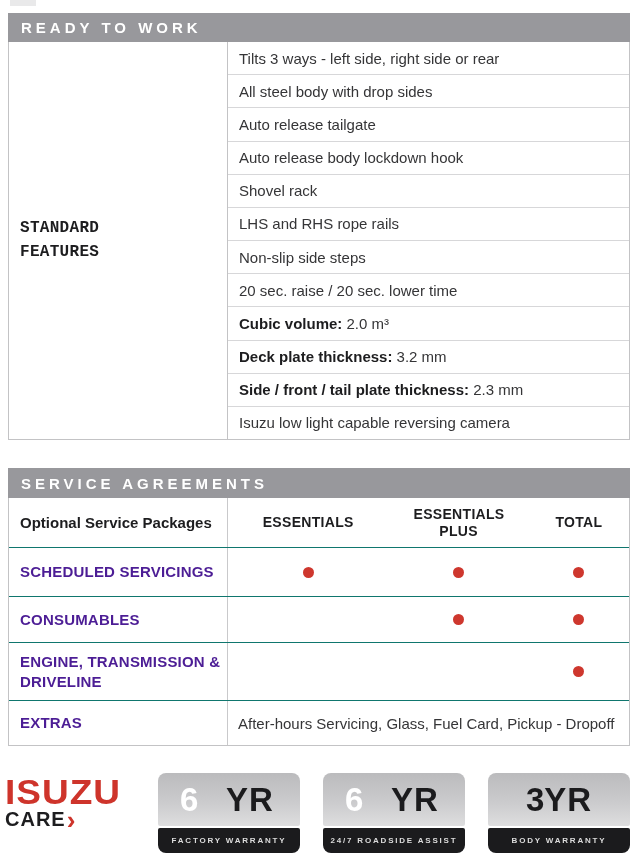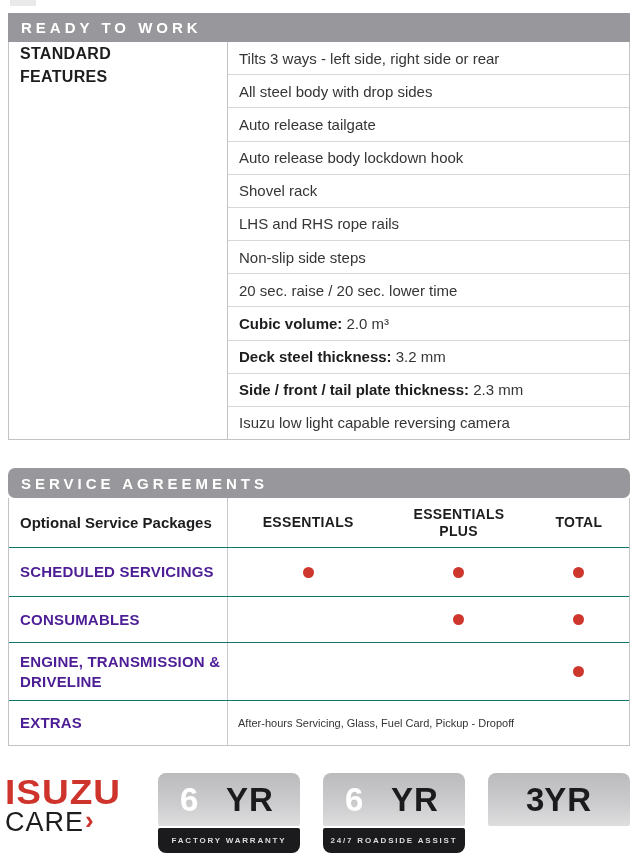--- a/index.html
+++ b/index.html
@@ -8,25 +8,25 @@
   .page { position:relative; width:637px; height:853px; background:#fff; overflow:hidden; }
 
   .artifact { position:absolute; top:0; left:10px; width:26px; height:6px; background:#e9e9ea; }
 
   
   .section { margin:0 7px 0 8px; }
   .sec1 { margin-top:13px; }
   .sec2 { margin-top:28px; }
   .bar { height:29px; background:#98989c; color:#ffffff; display:flex; align-items:center;
          padding-left:13px; font-size:15px; font-weight:bold; letter-spacing:4px; }
-  .bar2 { height:30px;border-radius:7px; }
+  .bar2 { height:30px; }
 
   
   .ftable { display:flex; height:398px; border:1px solid #c3c3c5; border-top:none; }
-  .fleft  { width:219px; border-right:1px solid #c3c3c5; display:flex; align-items:flex-start; padding-left:11px; }
+  .fleft  { width:219px; border-right:1px solid #c3c3c5; display:flex; align-items:center; padding-left:11px;font-family:Liberation Mono, monospace; }
   .fleft span { display:block; width:115px; font-size:16px; font-weight:bold; color:#1d1d1f;
                 letter-spacing:0.3px; line-height:1.45; }
   .fright { flex:1; display:flex; flex-direction:column; }
   .frow { flex:1; display:flex; align-items:center; padding-left:11px; font-size:15px; color:#353537; }
   .frow + .frow { border-top:1px solid #d7d7d9; }
   .frow .b { font-weight:bold; color:#1d1d1f; white-space:pre; }
 
   
   .stable { border:1px solid #c3c3c5; border-top:none; }
   .srow { display:flex; border-bottom:1px solid #0f766e; }
@@ -37,29 +37,29 @@
   .shead-label { font-size:15px; font-weight:bold; color:#1d1d1f; }
   .scols { flex:1; display:flex; }
   .scol { display:flex; align-items:center; justify-content:center; text-align:center; }
   .scol.c1 { width:40%; } .scol.c2 { width:35%; } .scol.c3 { width:25%; }
   .shead { font-size:14px; font-weight:bold; color:#1d1d1f; letter-spacing:0.3px; line-height:1.2; }
   .shead.c2 span { display:block; width:90px; }
   .r1 { height:49px; } .r2 { height:46px; } .r3 { height:58px; } .r4 { height:44px; }
   .srow-label { font-size:15px; font-weight:bold; color:#4c1d95; letter-spacing:0.2px; line-height:1.3; }
   .dot { width:11px; height:11px; border-radius:50%; background:#ce372e; visibility:hidden; }
   .dot.on { visibility:visible; }
-  .extras-val { flex:1; display:flex; align-items:center; padding-left:10px; font-size:11px; color:#353537; }
+  .extras-val { flex:1; display:flex; align-items:center; padding-left:10px; font-size:15px; color:#353537; }
 
   
   .footer { margin:27px 7px 0 5px; display:flex; align-items:flex-start; }
   .care-logo { width:168px; display:flex; flex-direction:column; align-items:flex-start; padding-top:3px; }
   .care-isuzu { font-size:37px; font-weight:bold; color:#ce342b; letter-spacing:1px; line-height:0.9;
                 transform:scaleY(0.95); }
   .care-line2 { display:flex; align-items:flex-start; margin-top:1px; }
-  .care-care { font-size:27px; font-weight:normal; color:#1d1d1f; letter-spacing:1px; line-height:0.95; }
+  .care-care { font-size:20px; font-weight:bold; color:#1d1d1f; letter-spacing:1px; line-height:0.95; }
   .care-arrow { font-size:26px; font-weight:bold; color:#ce342b; line-height:0.8; margin-left:1px; }
 
   .badges { display:flex; gap:23px; margin-left:6px; }
   .badge { width:142px; height:80px; display:flex; flex-direction:column; }
   .badge-top { height:53px; position:relative; overflow:hidden; border-radius:8px 8px 2px 2px;
                background:linear-gradient(180deg,#bbbbbd 0%,#cbcbcd 55%,#dededf 100%);
                display:flex; align-items:center; justify-content:center; }
   .badge-num { position:relative; z-index:1; font-size:33px; font-weight:bold; color:#1b1b1d; letter-spacing:0px; }
   .badge-suffix { position:relative; z-index:1; font-size:33px; font-weight:bold; color:#1b1b1d; letter-spacing:1px; }
   .badge-top.red .badge-num { position:absolute; left:0; width:44%; text-align:center; color:#ffffff; }
@@ -114,21 +114,21 @@
           </div>
         <div class="frow">
             <span class="b"></span>
             <span>20 sec. raise / 20 sec. lower time</span>
           </div>
         <div class="frow">
             <span class="b">Cubic volume: </span>
             <span>2.0 m³</span>
           </div>
         <div class="frow">
-            <span class="b">Deck steel thickness: </span>
+            <span class="b">Deck plate thickness: </span>
             <span>3.2 mm</span>
           </div>
         <div class="frow">
             <span class="b">Side / front / tail plate thickness: </span>
             <span>2.3 mm</span>
           </div>
         <div class="frow">
             <span class="b"></span>
             <span>Isuzu low light capable reversing camera</span>
           </div>
@@ -247,18 +247,19 @@
         </div>
         <div class="badge-band">24/7 ROADSIDE ASSIST</div>
       </div>
 
       <div class="badge">
         <div class="badge-top">
 
           <span class="badge-num">3</span>
           <span class="badge-suffix">YR</span>
         </div>
+        <div class="badge-band">BODY WARRANTY</div>
       </div>
 
     </div>
   </div>
 
 </div>
 
 </body></html>

